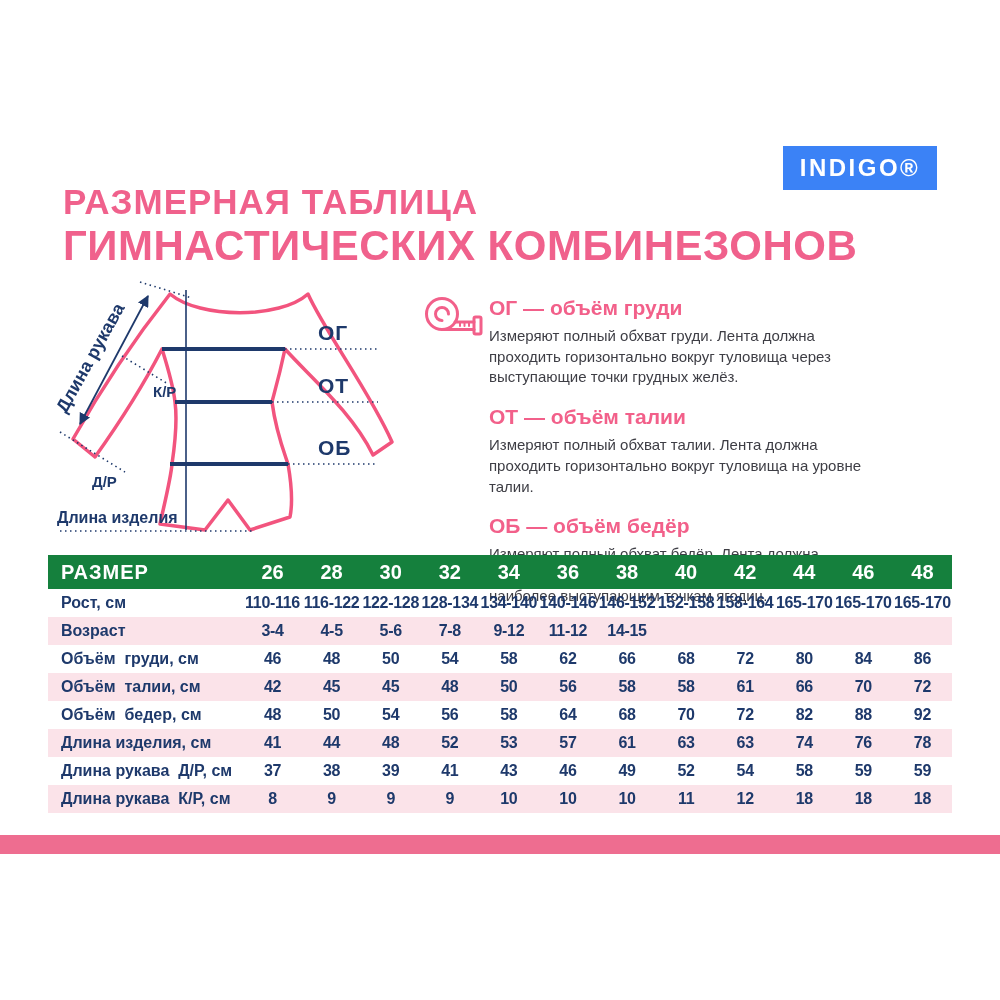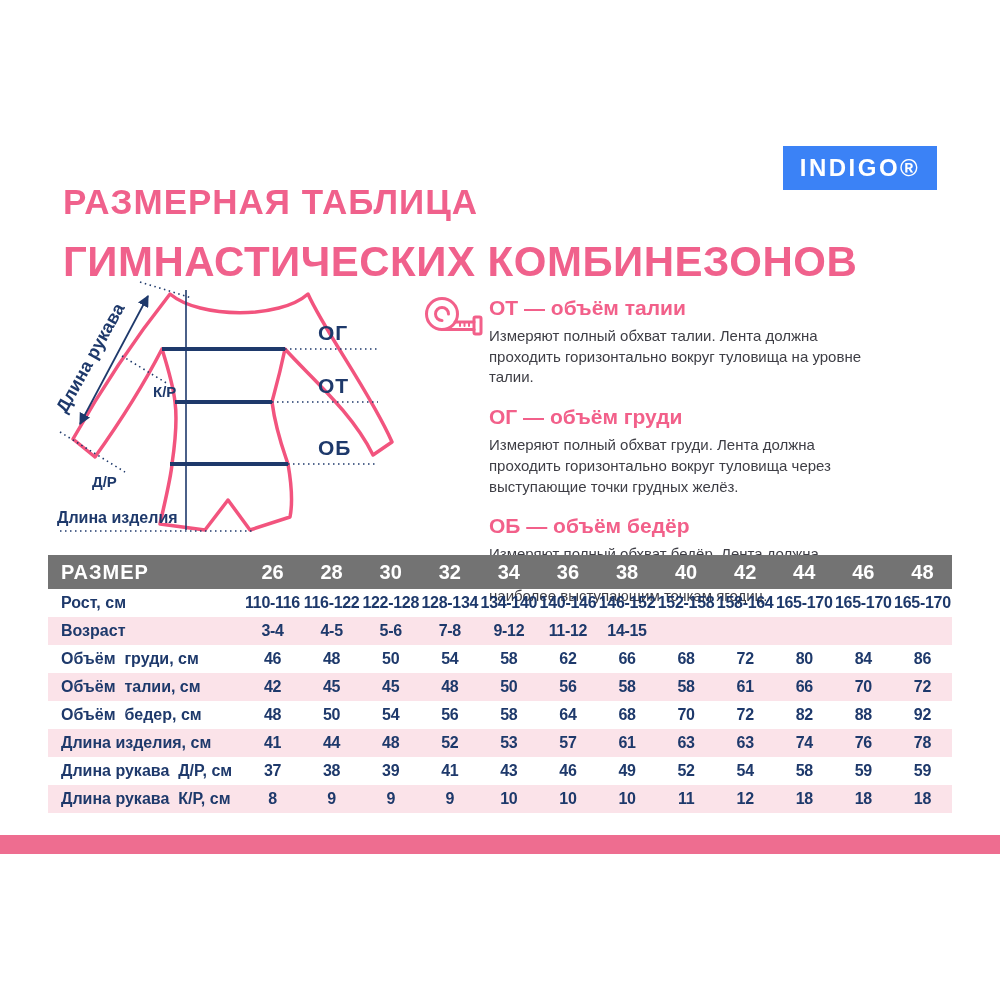--- a/index.html
+++ b/index.html
@@ -4,32 +4,32 @@
 <style>
   html,body{margin:0;padding:0;}
   body{width:1000px;height:1000px;background:#fff;font-family:"Liberation Sans",sans-serif;position:relative;overflow:hidden;}
   .page{position:absolute;inset:0;background:#fff;}
 
   .logo{position:absolute;left:783px;top:146px;width:154px;height:44px;background:#3b82f6;color:#fff;
         display:flex;align-items:center;justify-content:center;font-weight:bold;font-size:24px;letter-spacing:2.5px;}
 
   .title{position:absolute;left:63px;top:184px;line-height:1;}
   .title-line1{color:#F0618C;font-size:35px;font-weight:bold;letter-spacing:1px;}
-  .title-line2{color:#F0618C;font-size:42px;font-weight:800;letter-spacing:0.5px;margin-top:22px;}
+  .title-line2{color:#F0618C;font-size:42px;font-weight:800;letter-spacing:0.5px;margin-top:6px;}
 
   .diagram{position:absolute;left:40px;top:272px;width:380px;height:272px;}
   .tape-icon{position:absolute;left:421px;top:291px;width:66px;height:58px;}
 
   .measures{position:absolute;left:489px;top:296px;width:398px;}
   .measure h3{color:#F2608A;font-size:21px;font-weight:bold;margin:0 0 7px 0;line-height:1.1;}
   .measure p{color:#3E3E45;font-size:15px;line-height:1.38;margin:0 0 17px 0;}
 
   .size-table{position:absolute;left:48px;top:555px;width:904px;border-collapse:collapse;table-layout:fixed;}
   .size-table th,.size-table td{padding:0;text-align:center;}
-  .size-table thead tr{background:#737373;height:34px;}
+  .size-table thead tr{background:#15803d;height:34px;}
   .size-table thead th{color:#fff;font-size:20px;font-weight:bold;}
   .size-table th.corner{width:182px;text-align:left;padding-left:13px;letter-spacing:1px;}
   .size-table tbody tr{height:28px;}
   .size-table tbody tr:nth-child(even){background:#FBE3E9;}
   .size-table td{color:#1E396B;font-size:16px;font-weight:bold;letter-spacing:-0.3px;}
   .size-table td.row-label{text-align:left;padding-left:13px;letter-spacing:0;white-space:pre;font-size:16px;margin-top:48px;}
 
   .footer-bar{position:absolute;left:0;top:835px;width:1000px;height:19px;background:#EE6D90;}
 
   svg text{font-family:"Liberation Sans",sans-serif;fill:#1E396B;font-weight:bold;}
@@ -107,26 +107,26 @@
       <path d="M27.5 23 a6.5 6.5 0 1 0 -6.5 6.5"></path>
       <path d="M34 31 H53"></path>
       <path d="M21 38.5 H53"></path>
       <rect x="53" y="26" width="7" height="17" rx="1.5"></rect>
       <path d="M39 31 v4 M43.5 31 v4 M48 31 v4" stroke-width="2"></path>
     </svg>
   </div>
 
   <div class="measures">
     <div class="measure">
+      <h3>ОГ — объём груди</h3>
+      <p>Измеряют полный обхват груди. Лента должна проходить горизонтально вокруг туловища через выступающие точки грудных желёз.</p>
+    </div>
+    <div class="measure">
       <h3>ОТ — объём талии</h3>
       <p>Измеряют полный обхват талии. Лента должна проходить горизонтально вокруг туловища на уровне талии.</p>
-    </div>
-    <div class="measure">
-      <h3>ОГ — объём груди</h3>
-      <p>Измеряют полный обхват груди. Лента должна проходить горизонтально вокруг туловища через выступающие точки грудных желёз.</p>
     </div>
     <div class="measure">
       <h3>ОБ — объём бедёр</h3>
       <p>Измеряют полный обхват бедёр. Лента должна проходить горизонтально вокруг туловища, сзади — по наиболее выступающим точкам ягодиц.</p>
     </div>
   </div>
 
   <table class="size-table">
     <thead>
       <tr>

